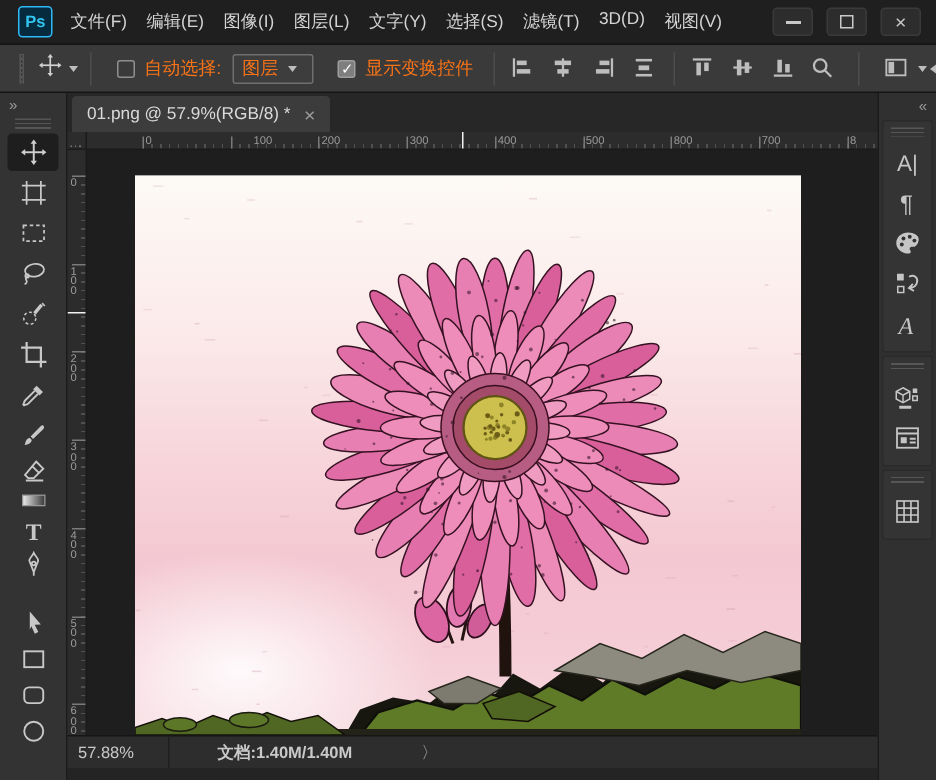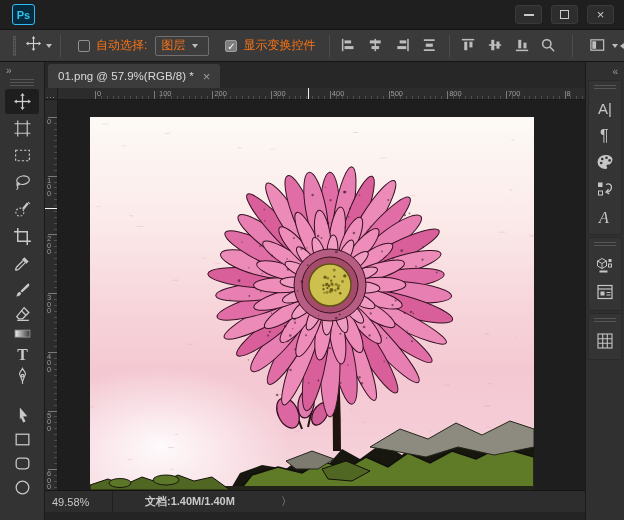--- a/index.html
+++ b/index.html
@@ -82,20 +82,31 @@
   .status-more { margin-left:46px; color:#a8a8a8; font-size:11px; }
   .status-bottom { position:absolute; left:45px; top:512px; width:540px; height:8px; background:#242424; }
 </style>
 </head>
 <body>
 
 <div id="window">
 
   <div class="titlebar">
     <div class="ps-logo">Ps</div>
+    <div class="menubar" id="menubar">
+        <span class="menu-item">文件(F)</span>
+        <span class="menu-item">编辑(E)</span>
+        <span class="menu-item">图像(I)</span>
+        <span class="menu-item">图层(L)</span>
+        <span class="menu-item">文字(Y)</span>
+        <span class="menu-item">选择(S)</span>
+        <span class="menu-item">滤镜(T)</span>
+        <span class="menu-item">3D(D)</span>
+        <span class="menu-item">视图(V)</span>
+      </div>
     <div class="win-controls">
       <div class="win-btn">
           <span class="glyph-min"></span>
         </div>
       <div class="win-btn">
           <span class="glyph-max"></span>
         </div>
       <div class="win-btn">
           <span class="glyph-close">×</span>
         </div>
@@ -429,21 +440,21 @@
           </div>
         </div>
       </div>
   </div>
 
   <div class="ruler-corner"></div>
   <div class="hruler" id="hruler">
       <div class="htick" style="left: 37px;"></div>
       <span class="hlabel" style="left: 39px;">0</span>
       <div class="htick" style="left: 95.7px;"></div>
-      <span class="hlabel" style="left: 101px;">100</span>
+      <span class="hlabel" style="left: 111px;">100</span>
       <div class="htick" style="left: 154.4px;"></div>
       <span class="hlabel" style="left: 156.4px;">200</span>
       <div class="htick" style="left: 213.1px;"></div>
       <span class="hlabel" style="left: 215.1px;">300</span>
       <div class="htick" style="left: 271.8px;"></div>
       <span class="hlabel" style="left: 273.8px;">400</span>
       <div class="htick" style="left: 330.5px;"></div>
       <span class="hlabel" style="left: 332.5px;">500</span>
       <div class="htick" style="left: 389.2px;"></div>
       <span class="hlabel" style="left: 391.2px;">800</span>
@@ -786,20 +797,20 @@
           <path d="M0 373 L0 368 18 362 34 368 52 360 70 366 88 358 104 364 122 360 140 373 Z" fill="#4f6722" stroke="#141007" stroke-width="1"></path>
           <ellipse cx="30" cy="366" rx="11" ry="4.5" fill="#5d7728" stroke="#1a1a10"></ellipse>
           <ellipse cx="76" cy="363" rx="13" ry="5" fill="#5d7728" stroke="#1a1a10"></ellipse>
         </g>
       </svg>
     </div>
 
   </div>
 
   <div class="statusbar">
-    <span class="status-zoom">49.58%</span>
+    <span class="status-zoom">57.88%</span>
     <span class="status-div"></span>
     <span class="status-doc">文档:1.40M/1.40M</span>
     <span class="status-more">〉</span>
   </div>
   <div class="status-bottom"></div>
 
 </div>
 
 </body></html>

